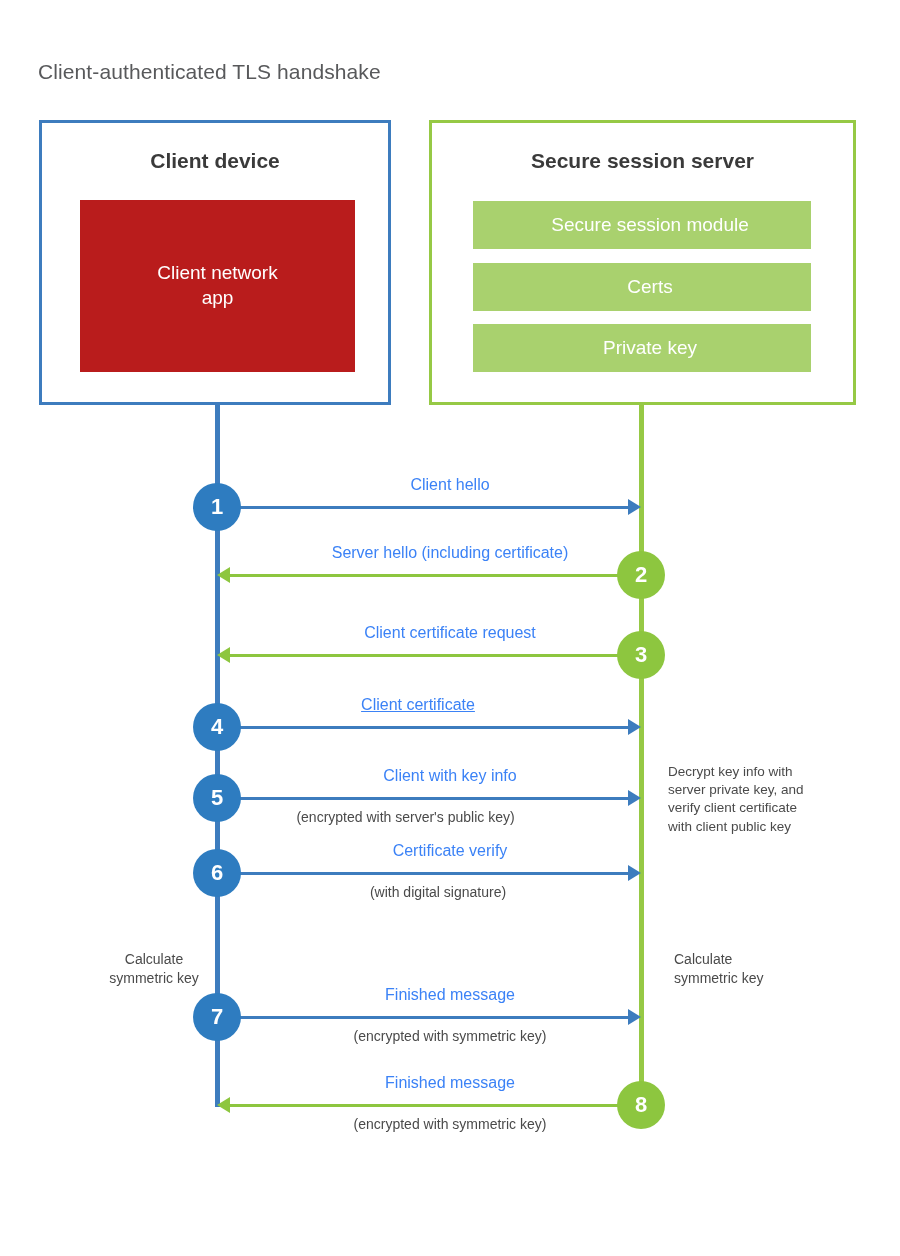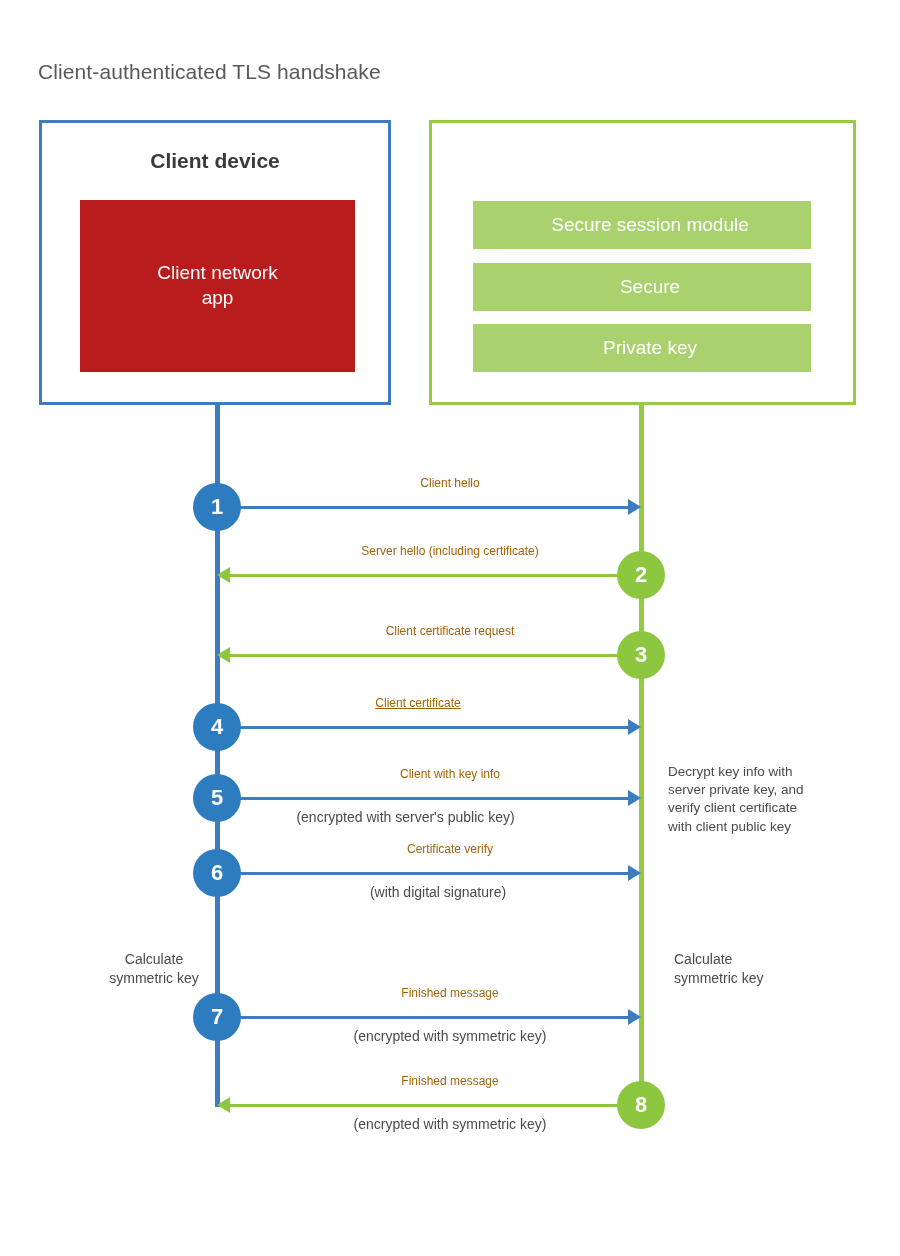--- a/index.html
+++ b/index.html
@@ -146,22 +146,22 @@
     border-top: 8px solid transparent;
     border-bottom: 8px solid transparent;
   }
   .arrow-head.right.blue { border-left: 13px solid #3d7cbe; }
   .arrow-head.left.green  { border-right: 13px solid #8dc63f; }
 
   
   .msg-label {
     position: absolute;
     text-align: center;
-    font-size: 12px;
-    color: #a16207;
+    font-size: 16px;
+    color: #3b82f6;
     white-space: nowrap;
   }
   .msg-sub {
     position: absolute;
     text-align: center;
     font-size: 14px;
     color: #4a4a4a;
     white-space: nowrap;
   }
 
@@ -190,22 +190,23 @@
 
   <div class="page-title">Client-authenticated TLS handshake</div>
 
   <div class="actor-box client">
     <div class="actor-title">Client device</div>
     <div class="component client-app">Client network
 app</div>
   </div>
 
   <div class="actor-box server">
+    <div class="actor-title">Secure session server</div>
     <div class="component srv srv-0">Secure session module</div>
-    <div class="component srv srv-1">Secure</div>
+    <div class="component srv srv-1">Certs</div>
     <div class="component srv srv-2">Private key</div>
   </div>
 
   <div class="lifeline client-line"></div>
   <div class="lifeline server-line"></div>
 
   <div class="side-note decrypt">Decrypt key info with
 server private key, and
 verify client certificate
 with client public key</div>

